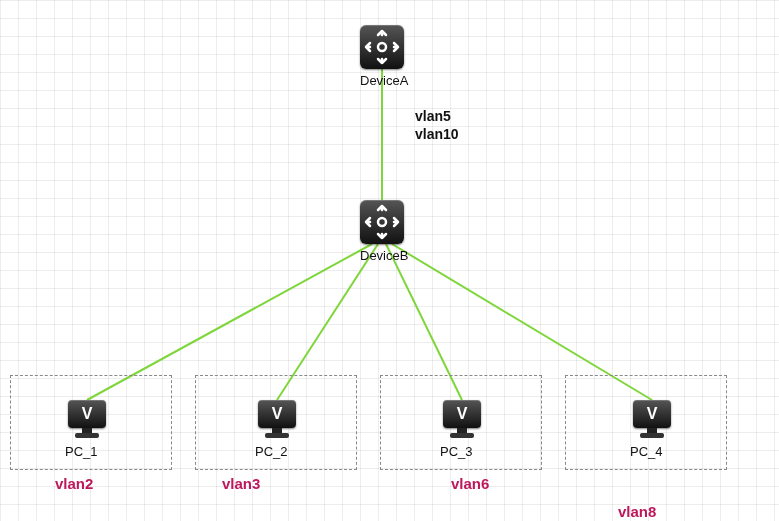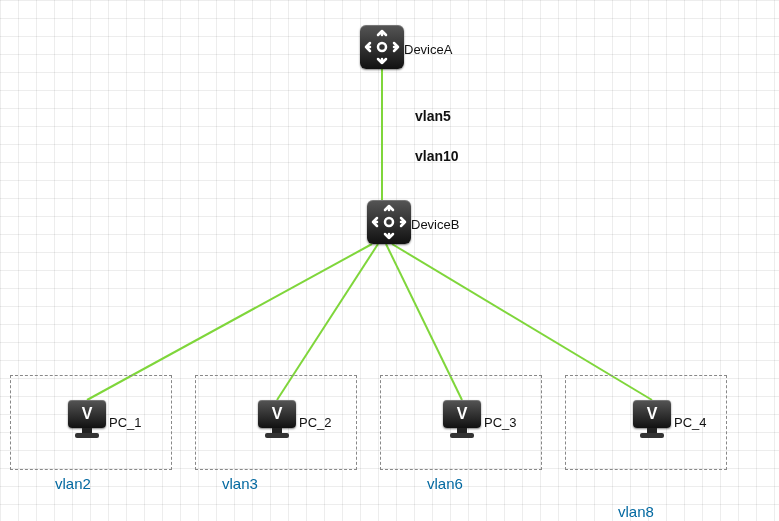--- a/index.html
+++ b/index.html
@@ -31,22 +31,22 @@
     height: 521px;
     pointer-events: none;
   }
   .link {
     stroke: #7fd63b;
     stroke-width: 2;
   }
   .node {
     position: absolute;
     display: flex;
-    flex-direction: row;
-    align-items: center;
+    flex-direction: column;
+    align-items: flex-start;
   }
   .switch-icon {
     width: 44px;
     height: 44px;
     border-radius: 6px;
     background: linear-gradient(to bottom, #555, #111);
     box-shadow: inset 0 1px 0 rgba(255,255,255,0.2), 0 1px 2px rgba(0,0,0,0.5);
     position: relative;
   }
   .switch-icon svg {
@@ -100,22 +100,22 @@
     white-space: nowrap;
   }
   .group-box {
     position: absolute;
     border: 1.5px dashed #888;
     background: rgba(255,255,255,0.0);
   }
   .group-label {
     position: absolute;
     font-size: 15px;
-    font-weight: normal;
-    color: #0369a1;
+    font-weight: bold;
+    color: #be185d;
     white-space: nowrap;
   }
 </style>
 </head>
 <body>
 
 <div class="grid"></div>
 
 <svg class="links">
   <line class="link" x1="382" y1="69" x2="382" y2="200"></line>
@@ -124,38 +124,38 @@
   <line class="link" x1="386" y1="244" x2="462" y2="400"></line>
   <line class="link" x1="392" y1="244" x2="652" y2="400"></line>
 </svg>
 
 <div class="group-box" style="left:10px; top:375px; width:160px; height:93px;"></div>
 <div class="group-box" style="left:195px; top:375px; width:160px; height:93px;"></div>
 <div class="group-box" style="left:380px; top:375px; width:160px; height:93px;"></div>
 <div class="group-box" style="left:565px; top:375px; width:160px; height:93px;"></div>
 
 <div class="link-label" style="left:415px; top:108px;">vlan5</div>
-<div class="link-label" style="left:415px; top:148px;">vlan10</div>
+<div class="link-label" style="left:415px; top:126px;">vlan10</div>
 
 <div class="node" style="left:360px; top:25px;">
   <div class="switch-icon">
     <svg viewBox="0 0 36 36">
       <g fill="none" stroke="#fff" stroke-width="2.5" stroke-linecap="round" stroke-linejoin="round">
         <path d="M18 6 L18 2 M18 2 L14 6 M18 2 L22 6"></path>
         <path d="M18 30 L18 34 M18 34 L14 30 M18 34 L22 30"></path>
         <path d="M6 18 L2 18 M2 18 L6 14 M2 18 L6 22"></path>
         <path d="M30 18 L34 18 M34 18 L30 14 M34 18 L30 22"></path>
         <circle cx="18" cy="18" r="4" stroke="#fff" fill="none"></circle>
       </g>
     </svg>
   </div>
   <div class="node-label">DeviceA</div>
 </div>
 
-<div class="node" style="left:360px; top:200px;padding-left:7px;">
+<div class="node" style="left:360px; top:200px;">
   <div class="switch-icon">
     <svg viewBox="0 0 36 36">
       <g fill="none" stroke="#fff" stroke-width="2.5" stroke-linecap="round" stroke-linejoin="round">
         <path d="M18 6 L18 2 M18 2 L14 6 M18 2 L22 6"></path>
         <path d="M18 30 L18 34 M18 34 L14 30 M18 34 L22 30"></path>
         <path d="M6 18 L2 18 M2 18 L6 14 M2 18 L6 22"></path>
         <path d="M30 18 L34 18 M34 18 L30 14 M34 18 L30 22"></path>
         <circle cx="18" cy="18" r="4" stroke="#fff" fill="none"></circle>
       </g>
     </svg>
@@ -194,14 +194,14 @@
   <div class="pc-icon">
     <div class="screen">V</div>
     <div class="stand"></div>
     <div class="base"></div>
   </div>
   <div class="node-label">PC_4</div>
 </div>
 
 <div class="group-label" style="left:55px; top:475px;">vlan2</div>
 <div class="group-label" style="left:222px; top:475px;">vlan3</div>
-<div class="group-label" style="left:427px; top:475px;">vlan6</div>
+<div class="group-label" style="left:451px; top:475px;">vlan6</div>
 <div class="group-label" style="left:618px; top:503px;">vlan8</div>
 
 </body></html>

